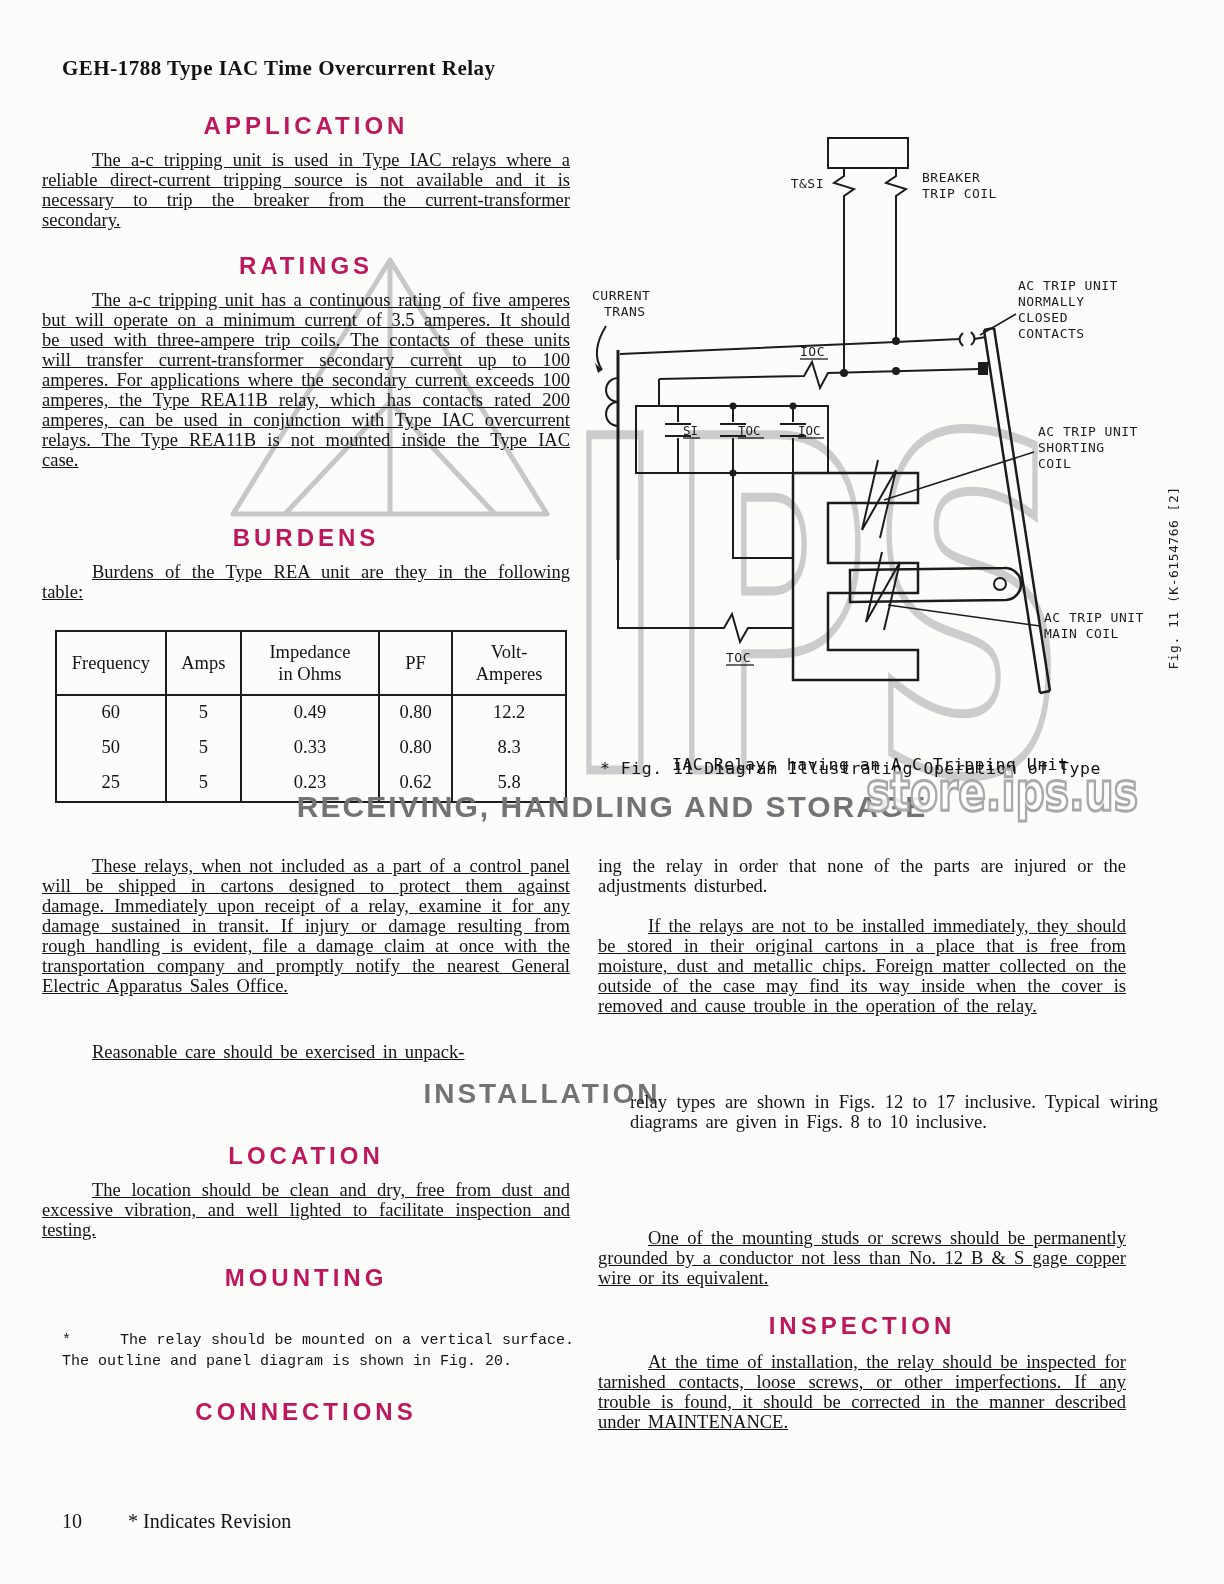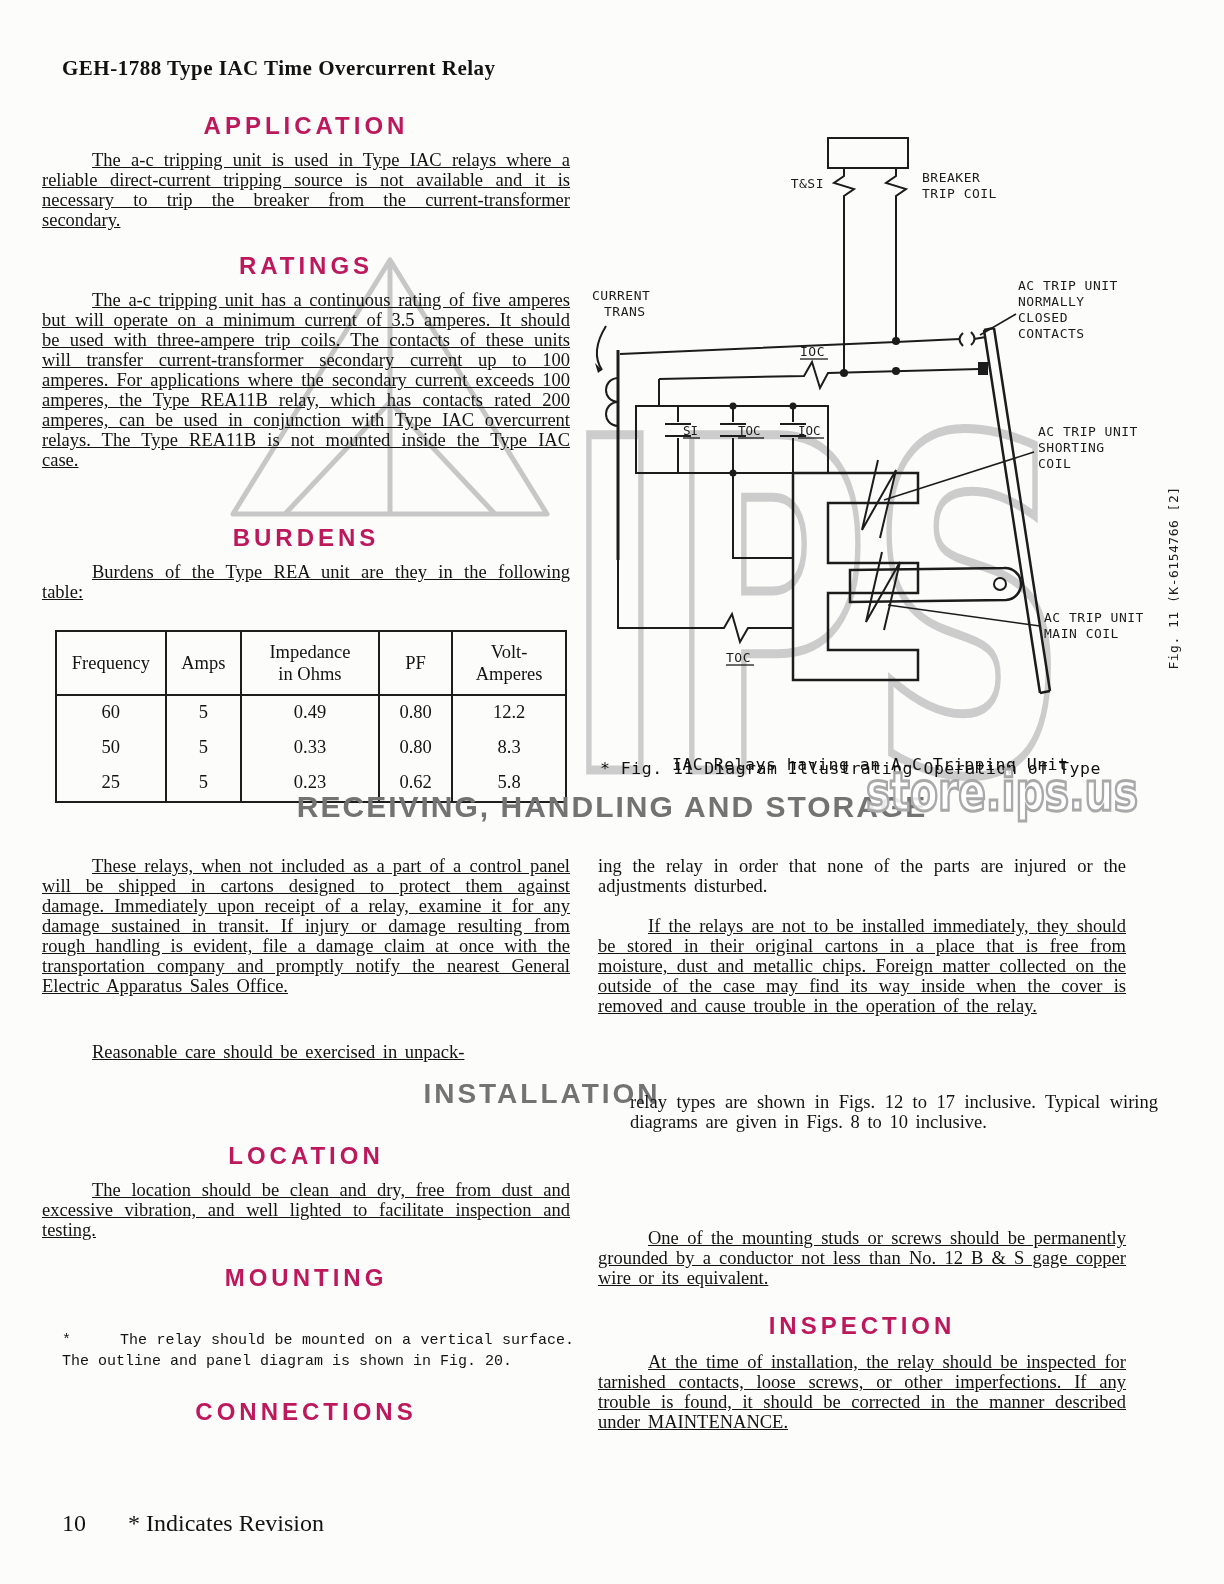--- a/index.html
+++ b/index.html
@@ -46,21 +46,21 @@
   table.burdens thead th{height:62px;line-height:22px;}
   table.burdens tbody td{line-height:26px;padding-top:3px;padding-bottom:6px;}
   .dlabel{
     font-family:"DejaVu Sans Mono", monospace;font-size:13px;fill:#1c1c1c;
     letter-spacing:0.5px;
   }
   .dlabel-sm{
     font-family:"DejaVu Sans Mono", monospace;font-size:12.5px;fill:#1c1c1c;
   }
   .wire{stroke:#1c1c1c;stroke-width:2;fill:none;}
-  .footer-text{font-size:24px;color:#131313;}
+  .footer-text{font-size:20px;color:#131313;}
 </style>
 </head>
 <body>
 
 <div id="page">
 
   <svg class="abs" style="left:225px;top:252px;" width="330" height="270" viewBox="0 0 330 270">
     <g stroke="#c7c7c7" stroke-width="5" fill="none" stroke-linejoin="round">
       <path d="M165,8 L322,262 L8,262 Z"></path>
       <path d="M165,8 L165,150"></path>

